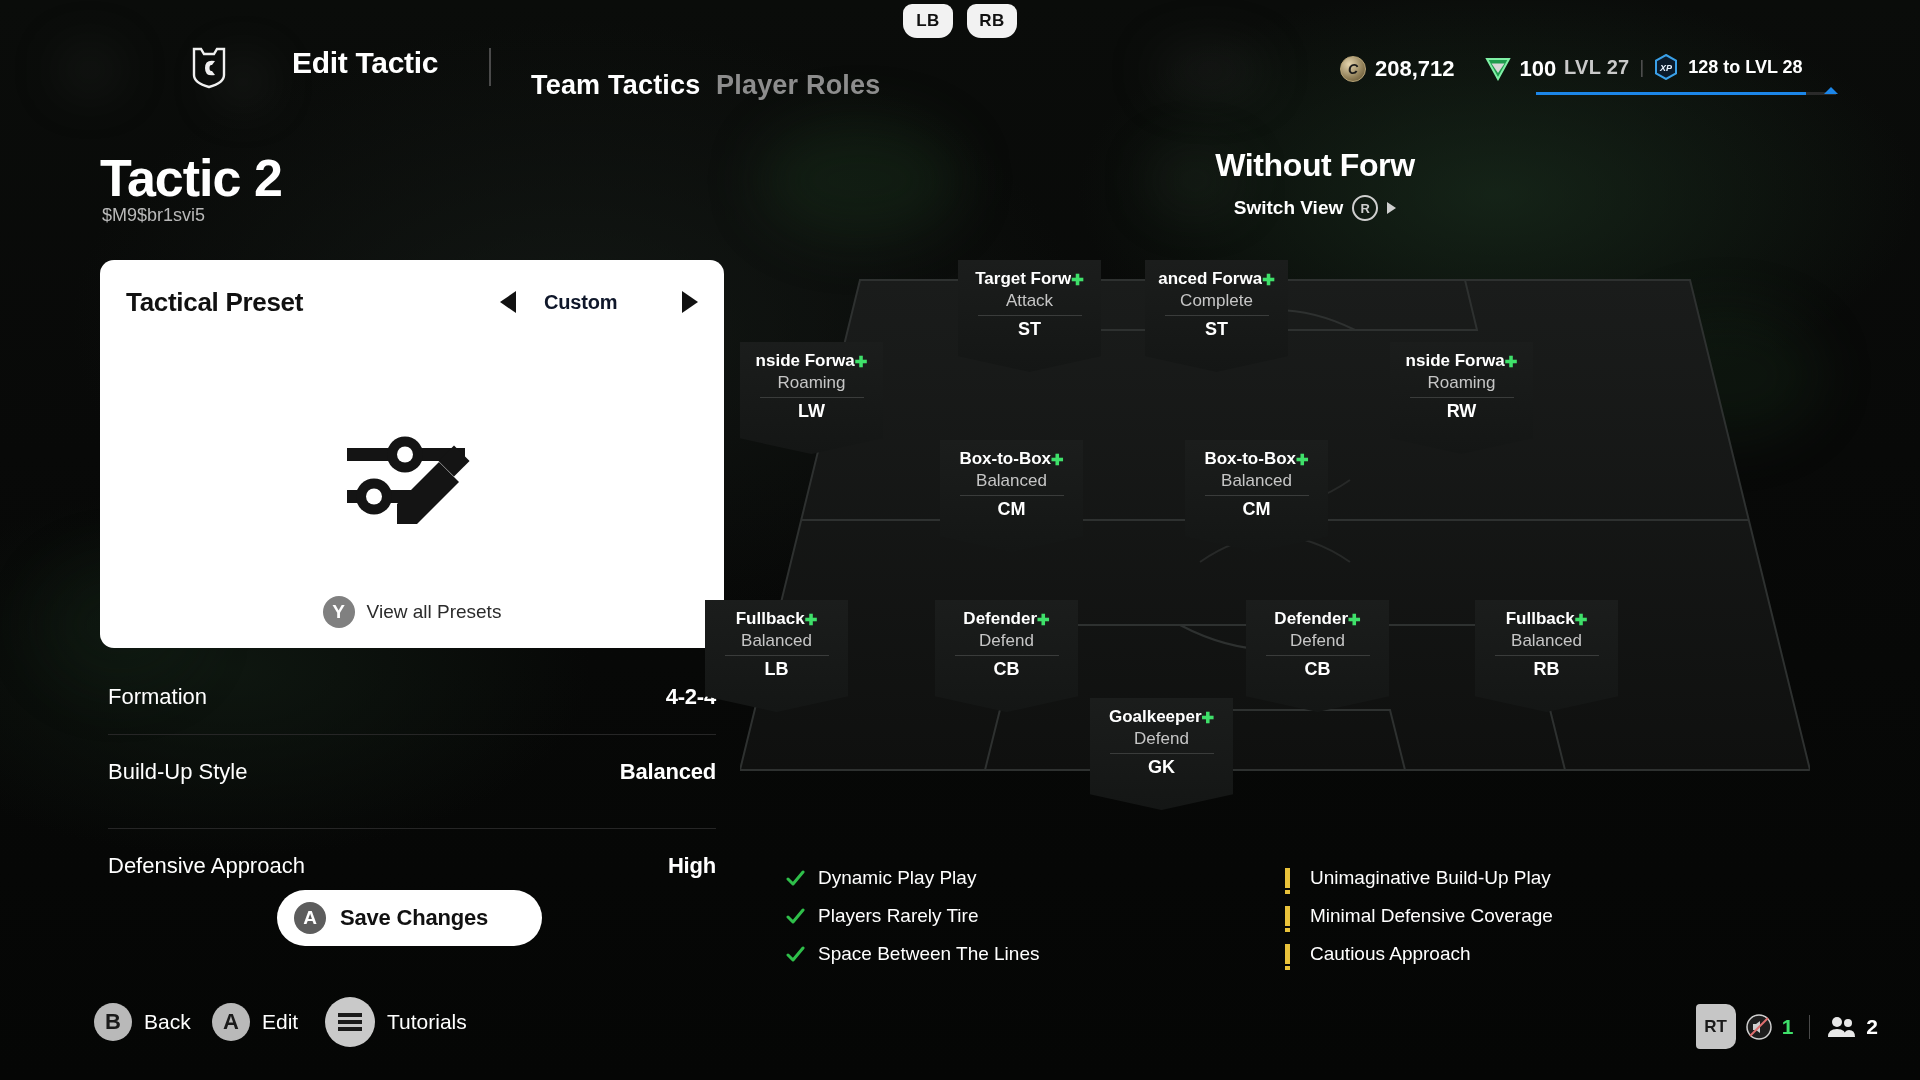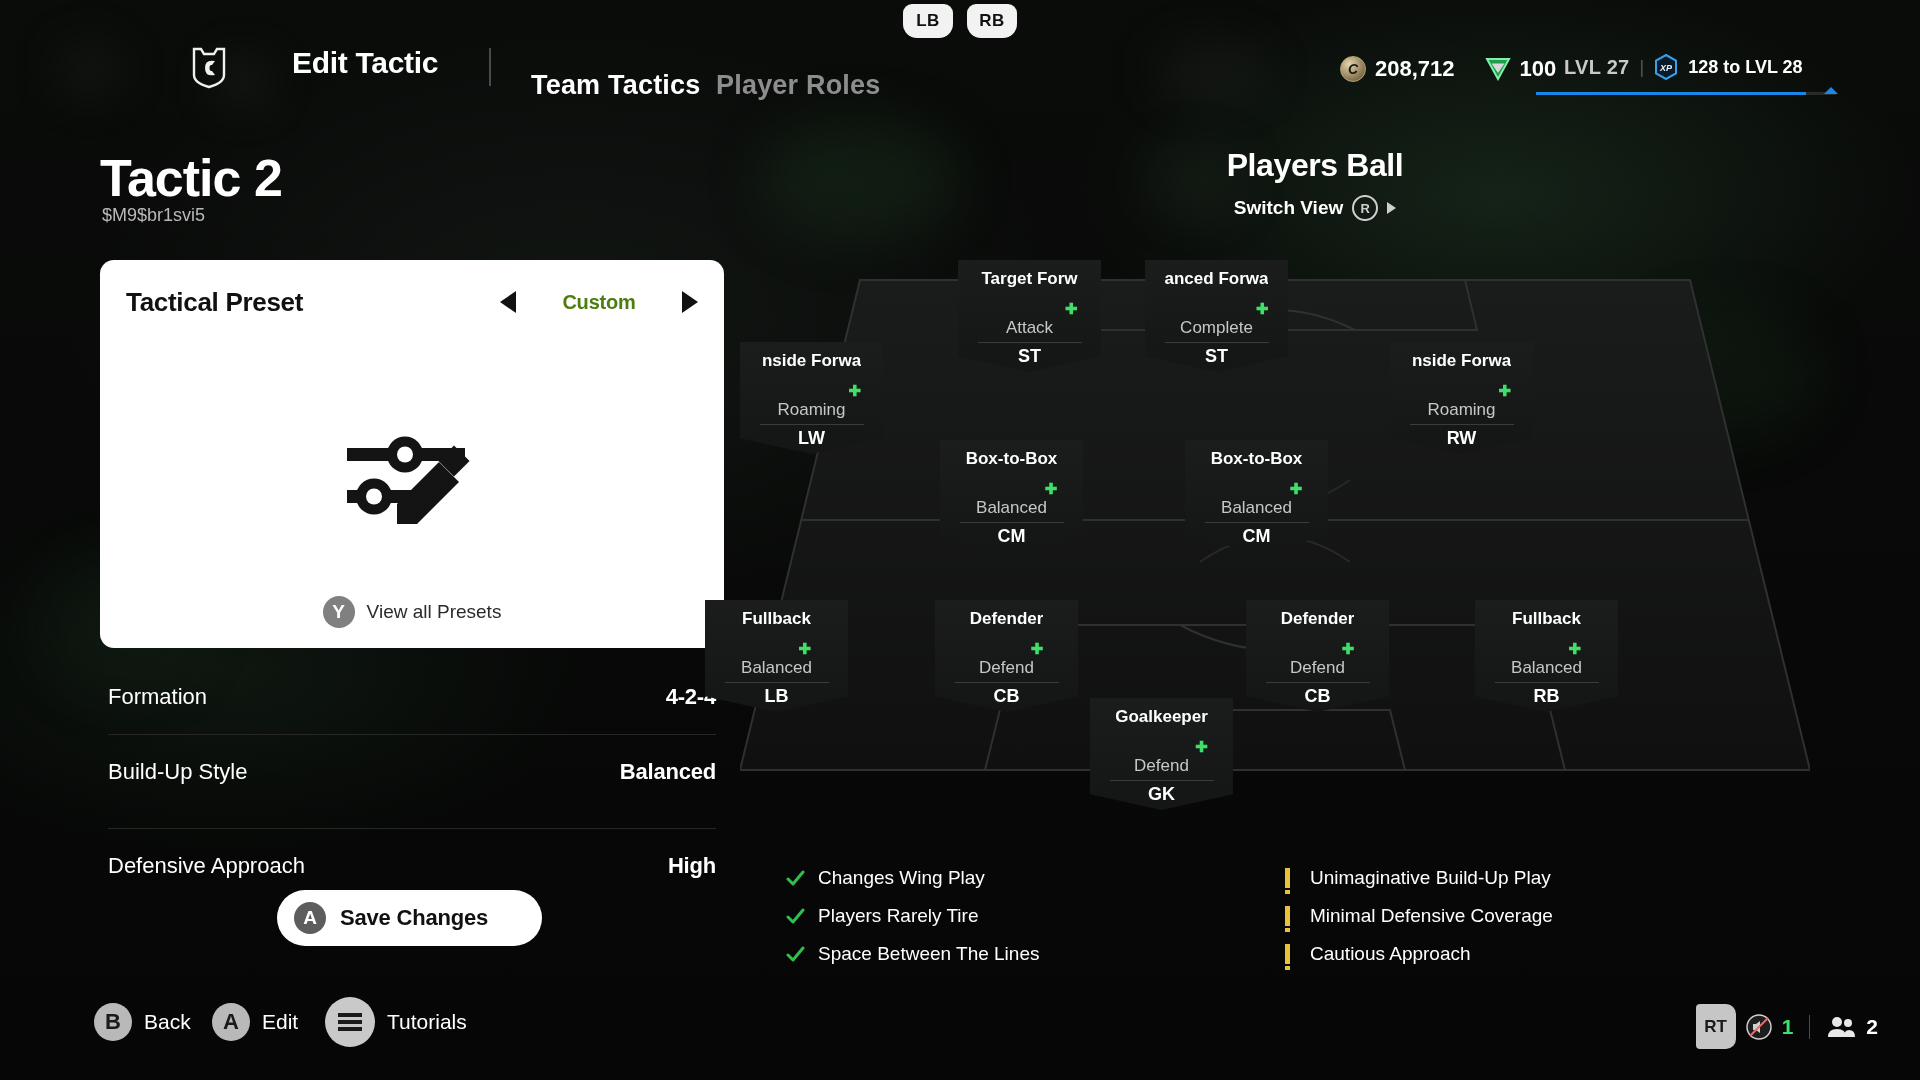--- a/index.html
+++ b/index.html
@@ -120,22 +120,22 @@
     font-size:26px; font-weight:800; color:#111; letter-spacing:-.3px;
   }
   .preset-selector { display:flex; align-items:center; gap:28px; }
   .arrow-btn {
     width:0; height:0; cursor:pointer;
     border-top:11px solid transparent; border-bottom:11px solid transparent;
   }
   .arrow-left  { border-right:16px solid #111; }
   .arrow-right { border-left:16px solid #111; }
   .preset-value {
-    font-size:20px; font-weight:800; color:#4d7c0f;
-    min-width:110px; text-align:center; letter-spacing:-.2px;
+    font-size:20px; font-weight:800; color:#0f172a;
+    min-width:110px; letter-spacing:-.2px;
   }
   .preset-desc {
     margin-top:22px; font-size:18px; color:#3a3a3a; font-weight:400;
   }
   .preset-icon-wrap {
     position:absolute; left:0; top:160px; width:100%;
     display:flex; justify-content:center;
   }
   .preset-foot {
     position:absolute; left:0; bottom:20px; width:100%;
@@ -201,21 +201,21 @@
     position:absolute;
     width:143px; height:112px;
     background: linear-gradient(180deg,#1b1d1c 0%, #141615 100%);
     display:flex; flex-direction:column; align-items:center;
     padding-top:9px;
     clip-path: polygon(0 0, 100% 0, 100% 86%, 50% 100%, 0 86%);
     cursor:pointer;
   }
   .pcard .role {
     font-size:17px; font-weight:700; color:#fff; white-space:nowrap;
-    overflow:hidden; max-width:133px; display:flex; align-items:flex-end; gap:12px;flex-direction:column;
+    overflow:hidden; max-width:133px; display:flex; align-items:center; gap:0;
   }
   .pcard .role .rtext { overflow:hidden; text-overflow:clip; }
   .plus {
     color:#3fe06a; font-size:15px; font-weight:900; line-height:1; flex:none;
   }
   .pcard .focus {
     font-size:17px; color:#c6c6c6; font-weight:400; margin-top:2px;
   }
   .pcard .sep { width:104px; height:1px; background:#3a3c3b; margin:4px 0 3px; }
   .pcard .pos { font-size:18px; font-weight:700; color:#fff; }
@@ -375,21 +375,21 @@
   <div class="setting-row row3">
     <span class="k">Defensive Approach</span>
     <span class="v">High</span>
   </div>
 
   <div class="save-btn">
     <span class="btn-glyph">A</span>
     <span class="lbl">Save Changes</span>
   </div>
 
-  <div class="wob-title">Players Ball</div>
+  <div class="wob-title">Without Forw</div>
   <div class="switch-view">
     <span class="lbl">Switch View</span>
     <span class="rs-glyph">R</span>
     <span class="rs-arrow"></span>
   </div>
 
   <div class="pitch">
     <svg viewBox="0 0 1070 520" preserveAspectRatio="none">
       <defs>
         <linearGradient id="pg" x1="0" y1="0" x2="0" y2="1">
@@ -526,21 +526,21 @@
   </div>
 
   <div class="traits">
     <div class="col left">
       <div class="trait">
         <span class="check">
           <svg viewBox="0 0 19 19" width="19" height="19">
               <path d="M2 10 L7 15 L17 3" fill="none" stroke="#2fbf4a" stroke-width="3" stroke-linecap="round" stroke-linejoin="round"></path>
             </svg>
         </span>
-        <span class="lbl">Changes Wing Play</span>
+        <span class="lbl">Dynamic Play Play</span>
       </div>
       <div class="trait">
         <span class="check">
           <svg viewBox="0 0 19 19" width="19" height="19">
               <path d="M2 10 L7 15 L17 3" fill="none" stroke="#2fbf4a" stroke-width="3" stroke-linecap="round" stroke-linejoin="round"></path>
             </svg>
         </span>
         <span class="lbl">Players Rarely Tire</span>
       </div>
       <div class="trait">

